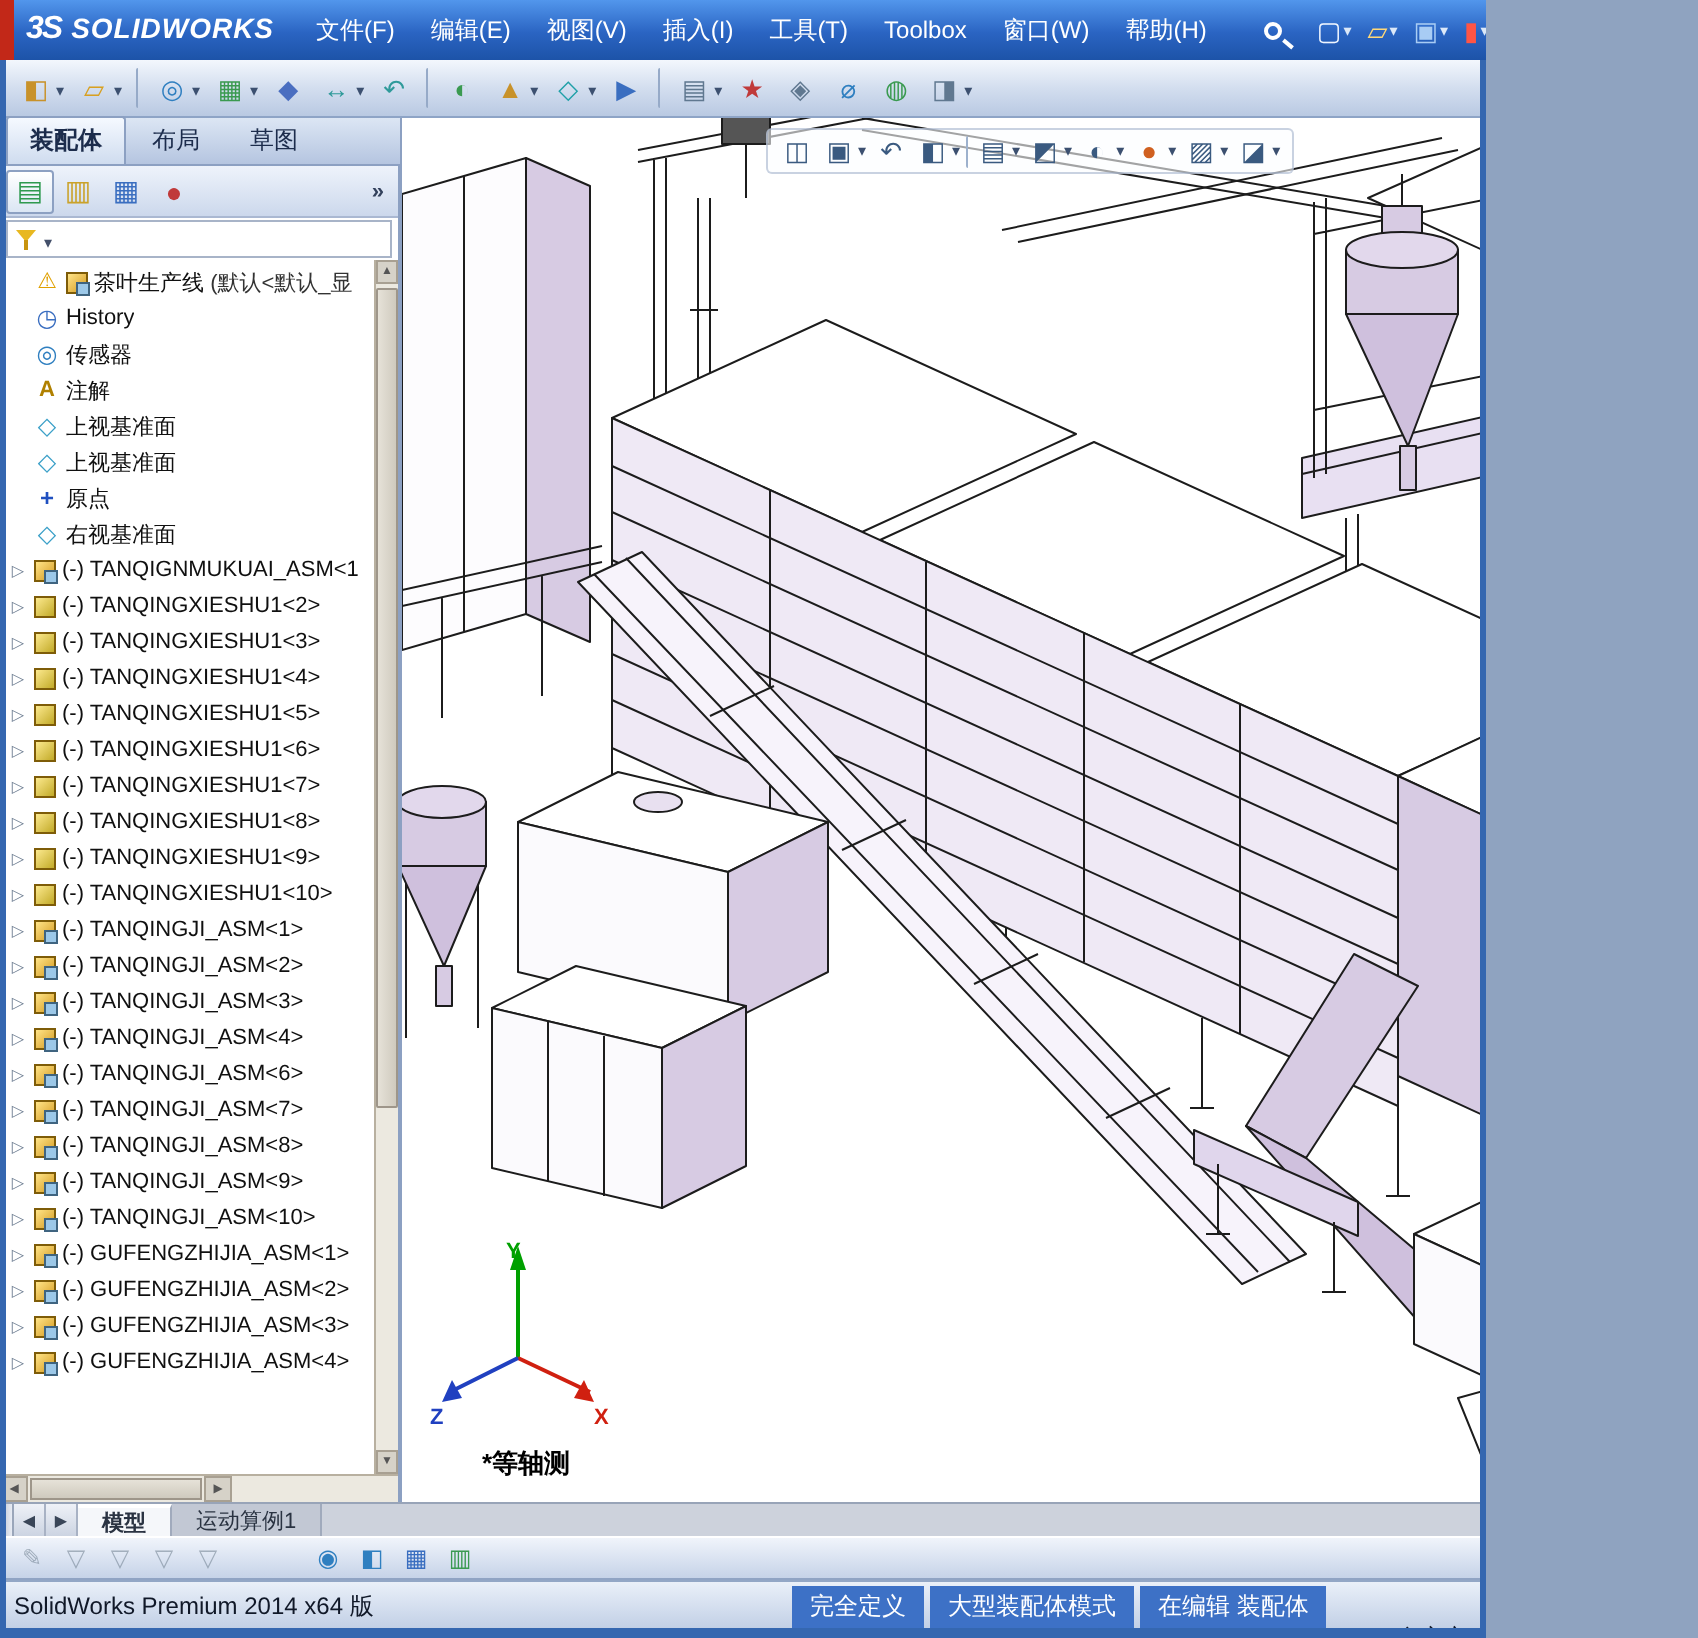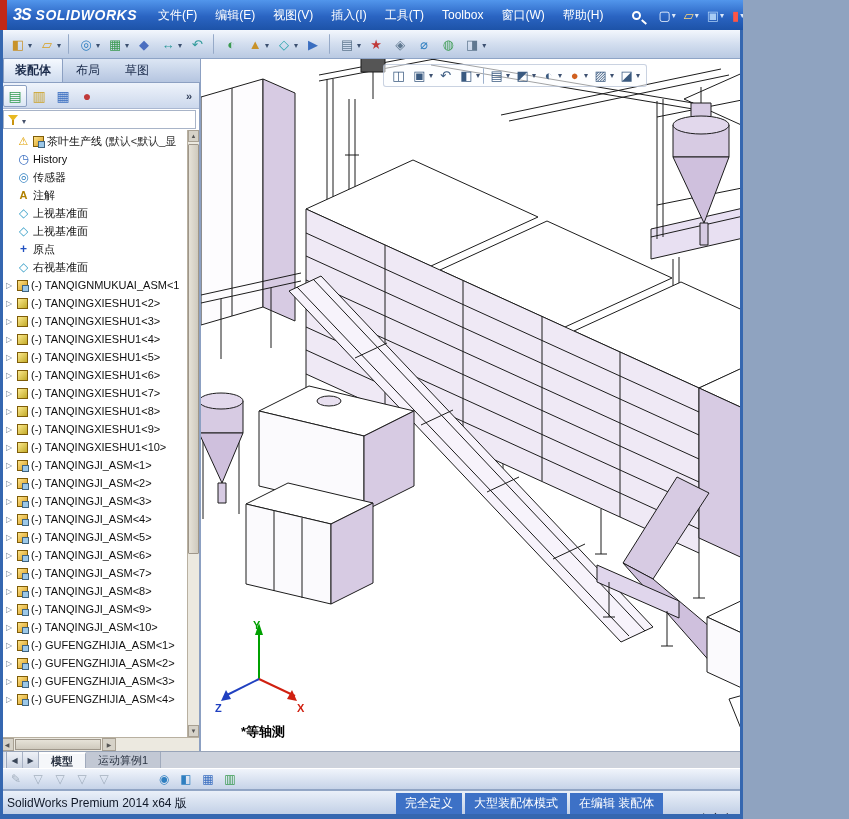--- a/index.html
+++ b/index.html
@@ -451,25 +451,20 @@
             <span class="ticon assembly"></span>
             <span class="tlabel">(-) TANQINGJI_ASM&lt;3&gt;</span>
           </div>
 
           <div class="tree-row">
             <span class="arrow"></span>
             <span class="ticon assembly"></span>
             <span class="tlabel">(-) TANQINGJI_ASM&lt;4&gt;</span>
           </div>
 
-          <div class="tree-row">
-            <span class="arrow"></span>
-            <span class="ticon assembly"></span>
-            <span class="tlabel">(-) TANQINGJI_ASM&lt;5&gt;</span>
-          </div>
 
           <div class="tree-row">
             <span class="arrow"></span>
             <span class="ticon assembly"></span>
             <span class="tlabel">(-) TANQINGJI_ASM&lt;6&gt;</span>
           </div>
 
           <div class="tree-row">
             <span class="arrow"></span>
             <span class="ticon assembly"></span>

